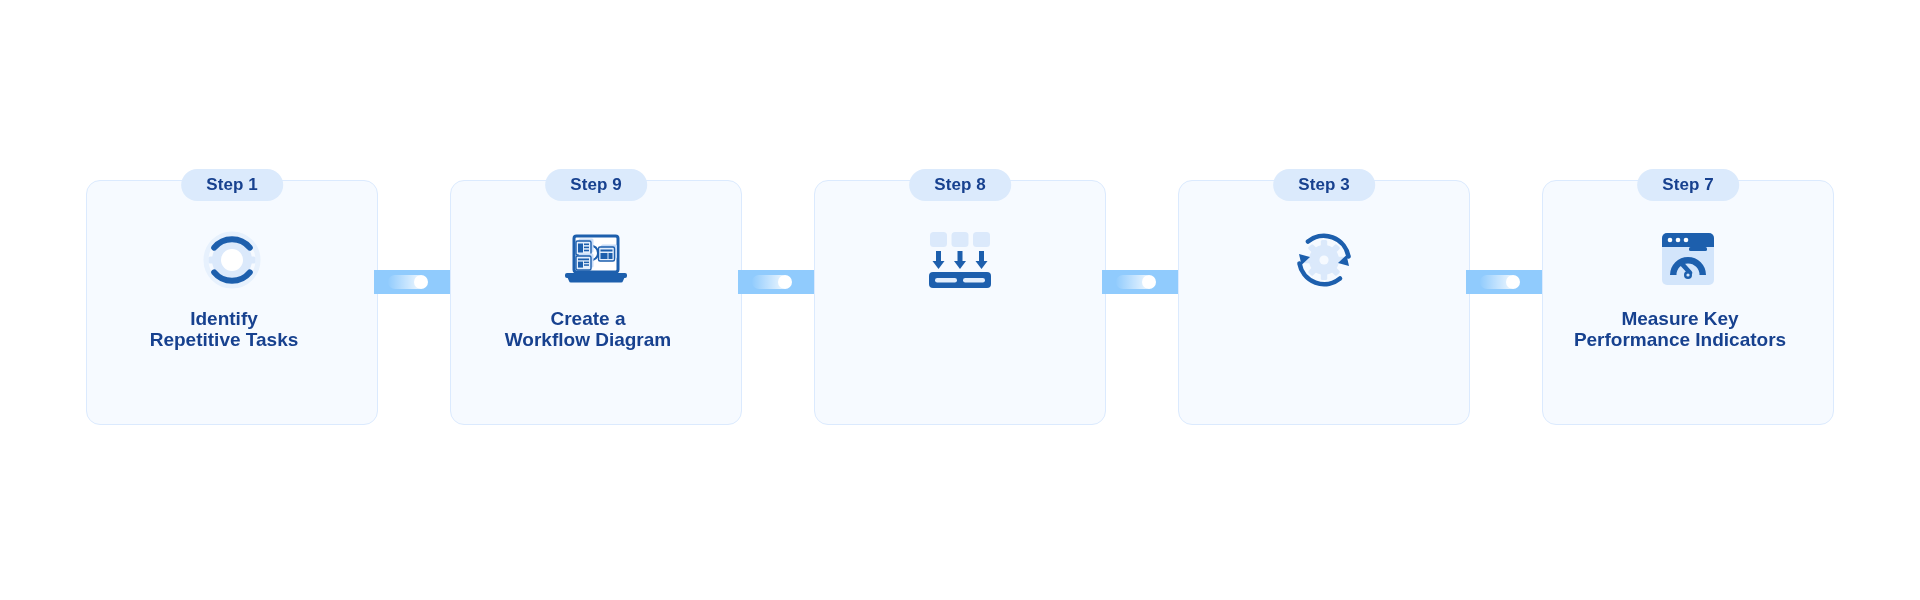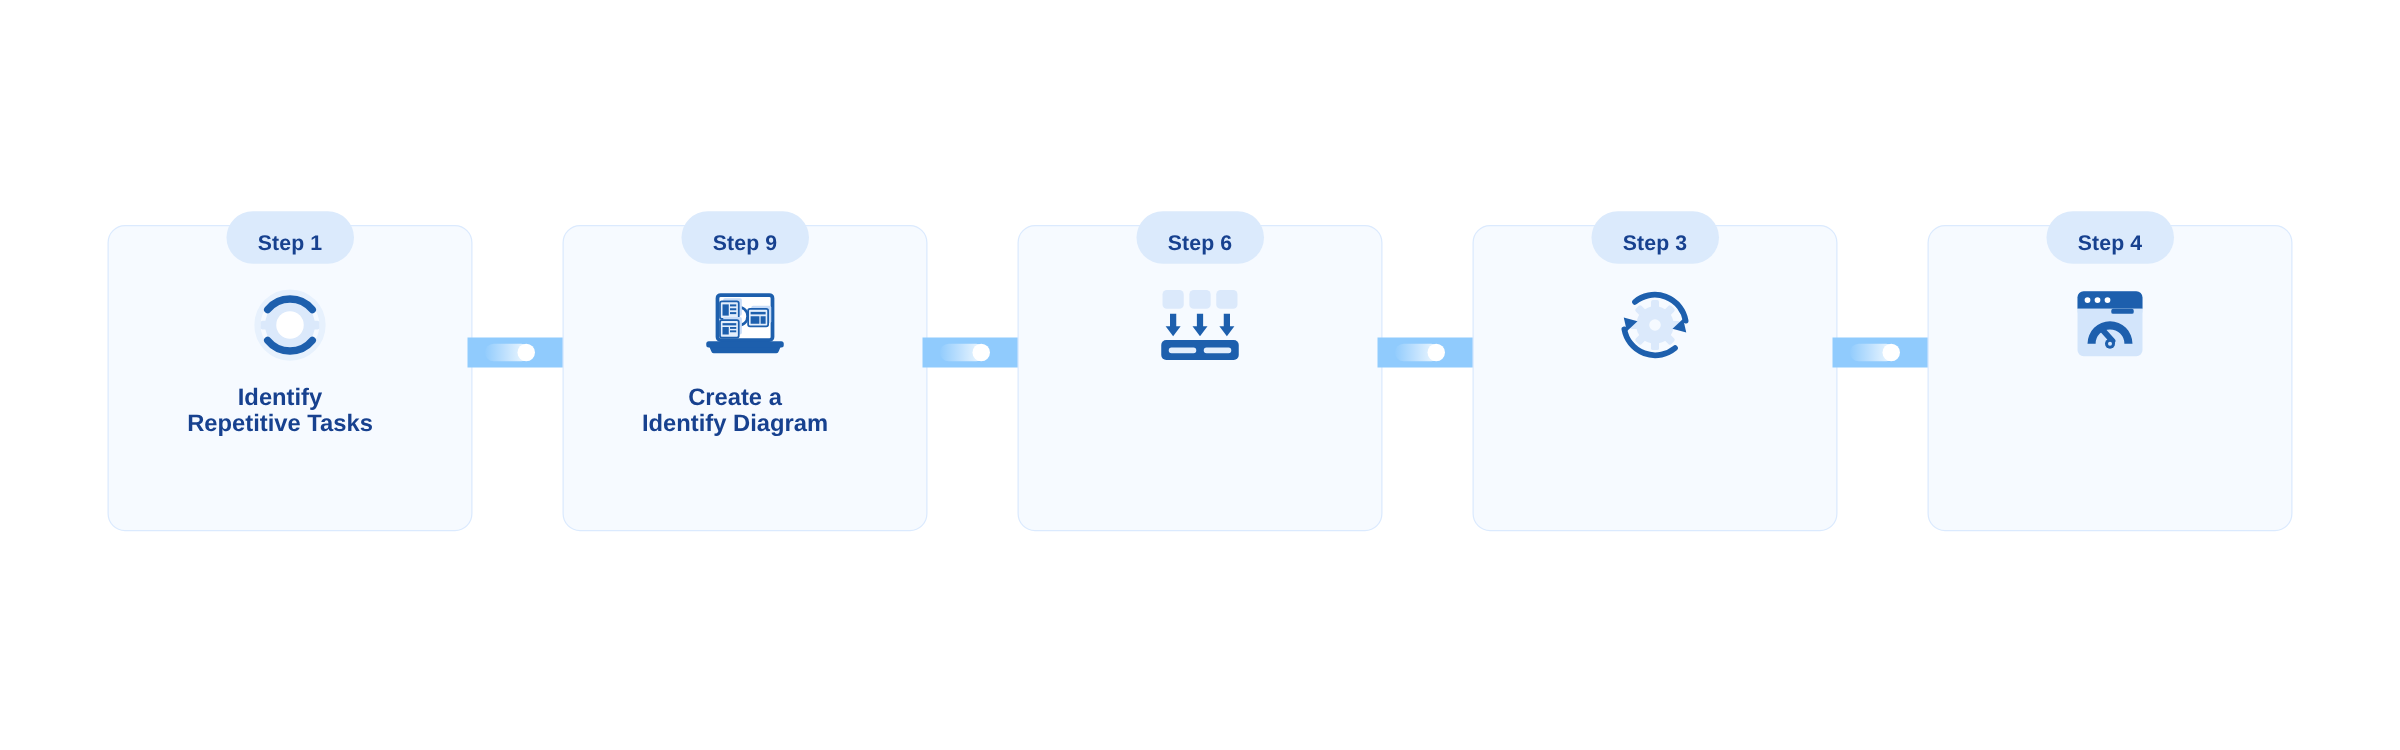--- a/index.html
+++ b/index.html
@@ -47,21 +47,21 @@
   .step-pill {
     position: absolute;
     top: -12px;
     left: 50%;
     transform: translateX(-50%);
     background: #dbeafc;
     color: #17418f;
     font-size: 17px;
     font-weight: bold;
     letter-spacing: 0.1px;
-    padding: 17px 25px 8px 25px;
+    padding: 7px 25px 8px 25px;
     border-radius: 22px;
     white-space: nowrap;
     line-height: 1;
   }
 
   .icon-slot {
     position: absolute;
     top: 44px;
     left: 0;
     right: 0;
@@ -186,32 +186,32 @@
           <g>
             <rect x="38" y="12.5" width="16" height="14" rx="1.5" fill="#c9ddf8"></rect>
             <rect x="35.5" y="15" width="16" height="14" rx="1.5" fill="#e3eefc" stroke="#1d5fad" stroke-width="1.4"></rect>
             <rect x="37.5" y="17.5" width="12" height="2" fill="#1d5fad"></rect>
             <rect x="37.5" y="21" width="7" height="6" fill="#1d5fad"></rect>
             <rect x="45.5" y="21" width="4" height="6" fill="#1d5fad"></rect>
           </g>
         </svg>
       </div>
       <div class="card-label">Create a
-Identify Diagram</div>
-    </div>
-
-    <div class="connector">
-      <div class="connector-bar">
-        <div class="connector-trail"></div>
-        <div class="connector-dot"></div>
-      </div>
-    </div>
-
-    <div class="step-card">
-      <div class="step-pill">Step 6</div>
+Workflow Diagram</div>
+    </div>
+
+    <div class="connector">
+      <div class="connector-bar">
+        <div class="connector-trail"></div>
+        <div class="connector-dot"></div>
+      </div>
+    </div>
+
+    <div class="step-card">
+      <div class="step-pill">Step 8</div>
       <div class="icon-slot">
         <svg width="68" height="58" viewBox="0 0 68 58">
           <g fill="#dbe9fb">
             <rect x="4" y="1" width="17" height="15" rx="3.5"></rect>
             <rect x="25.5" y="1" width="17" height="15" rx="3.5"></rect>
             <rect x="47" y="1" width="17" height="15" rx="3.5"></rect>
           </g>
           <g fill="#1d5fad">
             <rect x="10" y="20" width="5" height="12"></rect>
             <path d="M 6.5 30 h 12 l -6 8 Z"></path>
@@ -259,32 +259,34 @@
     </div>
 
     <div class="connector">
       <div class="connector-bar">
         <div class="connector-trail"></div>
         <div class="connector-dot"></div>
       </div>
     </div>
 
     <div class="step-card">
-      <div class="step-pill">Step 4</div>
+      <div class="step-pill">Step 7</div>
       <div class="icon-slot">
         <svg width="60" height="58" viewBox="0 0 60 58">
           <rect x="4" y="2" width="52" height="52" rx="5" fill="#d3e5fb"></rect>
           <path d="M 4 7 a 5 5 0 0 1 5 -5 h 42 a 5 5 0 0 1 5 5 v 9 H 4 Z" fill="#1d5fad"></path>
           <circle cx="12" cy="9" r="2.3" fill="#ffffff"></circle>
           <circle cx="20" cy="9" r="2.3" fill="#ffffff"></circle>
           <circle cx="28" cy="9" r="2.3" fill="#ffffff"></circle>
           <rect x="4" y="16" width="52" height="3" fill="#d3e5fb"></rect>
           <rect x="31" y="16" width="18" height="4" rx="1.5" fill="#1d5fad"></rect>
           <path d="M 12 44 A 18 18 0 0 1 48 44 L 41.5 44 A 11.5 11.5 0 0 0 18.5 44 Z" fill="#1d5fad"></path>
           <rect x="28" y="28" width="4.6" height="17" rx="2.3" fill="#1d5fad" transform="rotate(-42 30 40)"></rect>
           <circle cx="30" cy="44" r="4" fill="#1d5fad"></circle>
           <circle cx="30" cy="44" r="1.6" fill="#d3e5fb"></circle>
         </svg>
       </div>
+      <div class="card-label">Measure Key
+Performance Indicators</div>
     </div>
 
   </div>
 </div>
 
 </body></html>

